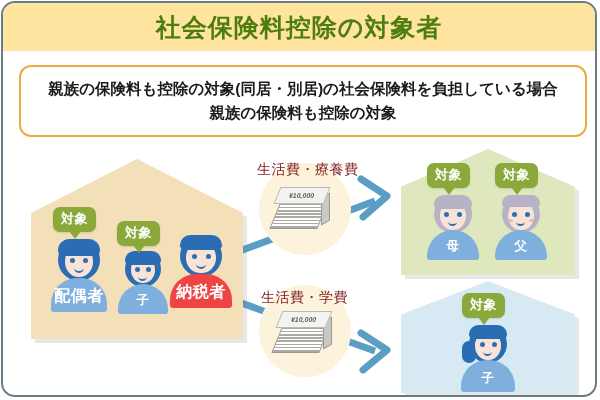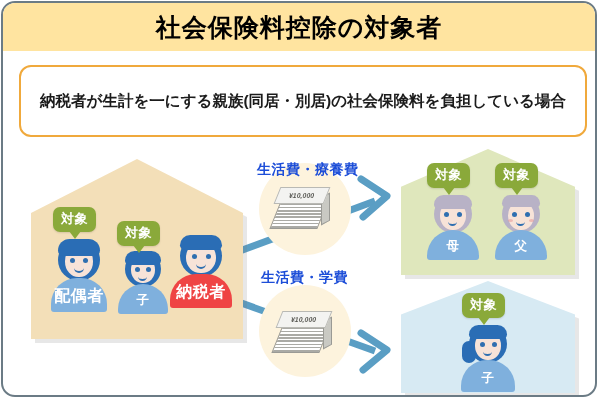--- a/index.html
+++ b/index.html
@@ -32,21 +32,21 @@
     height: 48px;
     background: #ffe4a0;
     display: flex;
     align-items: center;
     justify-content: center;
     box-sizing: border-box;
   }
   #title-text {
     font-size: 25px;
     font-weight: bold;
-    color: #000000;
+    color: #4d7c0f;
     letter-spacing: 1px;
     white-space: nowrap;
   }
 
   
   #subtitle-box {
     position: absolute;
     left: 16px;
     top: 62px;
     width: 568px;
@@ -280,37 +280,38 @@
   
   .arrow-svg {
     position: absolute;
     overflow: visible;
   }
 
   
   .arrow-label {
     position: absolute;
     font-size: 14px;
-    font-weight: bold;
-    color: #1d4ed8;
+    font-weight: normal;
+    color: #7f1d1d;
     white-space: nowrap;
     letter-spacing: 0.5px;
   }
 </style>
 </head>
 <body>
 
 <div id="frame">
 
   <div id="title-bar">
     <div id="title-text">社会保険料控除の対象者</div>
   </div>
 
   <div id="subtitle-box">
-    <div class="subtitle-line">納税者が生計を一にする親族(同居・別居)の社会保険料を負担している場合</div>
+    <div class="subtitle-line">親族の保険料も控除の対象(同居・別居)の社会保険料を負担している場合</div>
+    <div class="subtitle-line second">親族の保険料も控除の対象</div>
   </div>
 
   <div id="stage">
 
     <svg class="arrow-svg" style="left:0; top:0; width:600px; height:258px;">
 
       <line x1="188" y1="130" x2="372" y2="62" stroke="#5a9ec4" stroke-width="7" stroke-linecap="butt"></line>
       <polyline points="358,40 384,57 360,78" fill="none" stroke="#5a9ec4" stroke-width="7" stroke-linecap="round" stroke-linejoin="round"></polyline>
 
       <line x1="188" y1="146" x2="372" y2="212" stroke="#5a9ec4" stroke-width="7" stroke-linecap="butt"></line>
@@ -375,21 +376,21 @@
     <div class="arrow-label" style="left:254px; top:22px;">生活費・療養費</div>
 
     <div class="money-circle" style="left:256px; top:146px;"></div>
     <div class="money" style="left:270px; top:172px;">
       <div class="money-stack"></div>
       <div class="money-side"></div>
       <div class="money-top">
         <span class="money-amount">¥10,000</span>
       </div>
     </div>
-    <div class="arrow-label" style="left:258px; top:130px;">生活費・学費</div>
+    <div class="arrow-label" style="left:258px; top:150px;">生活費・学費</div>
 
     <div class="house-shadow" id="house-parents-shadow"></div>
     <div class="house" id="house-parents"></div>
 
     <div class="person" style="left:422px; top:56px;">
       <div class="person-head" style="width:38px;height:38px;">
         <div class="hair" style="background:#b8b2c6; width:38px; height:38px;"></div>
         <div class="face" style="left:6px; top:6px; width:26px; height:29px;"></div>
         <div class="hair-front" style="background:#b8b2c6; width:38px; height:14px;"></div>
         <div class="eye left" style="left:10px; top:17px;"></div>

